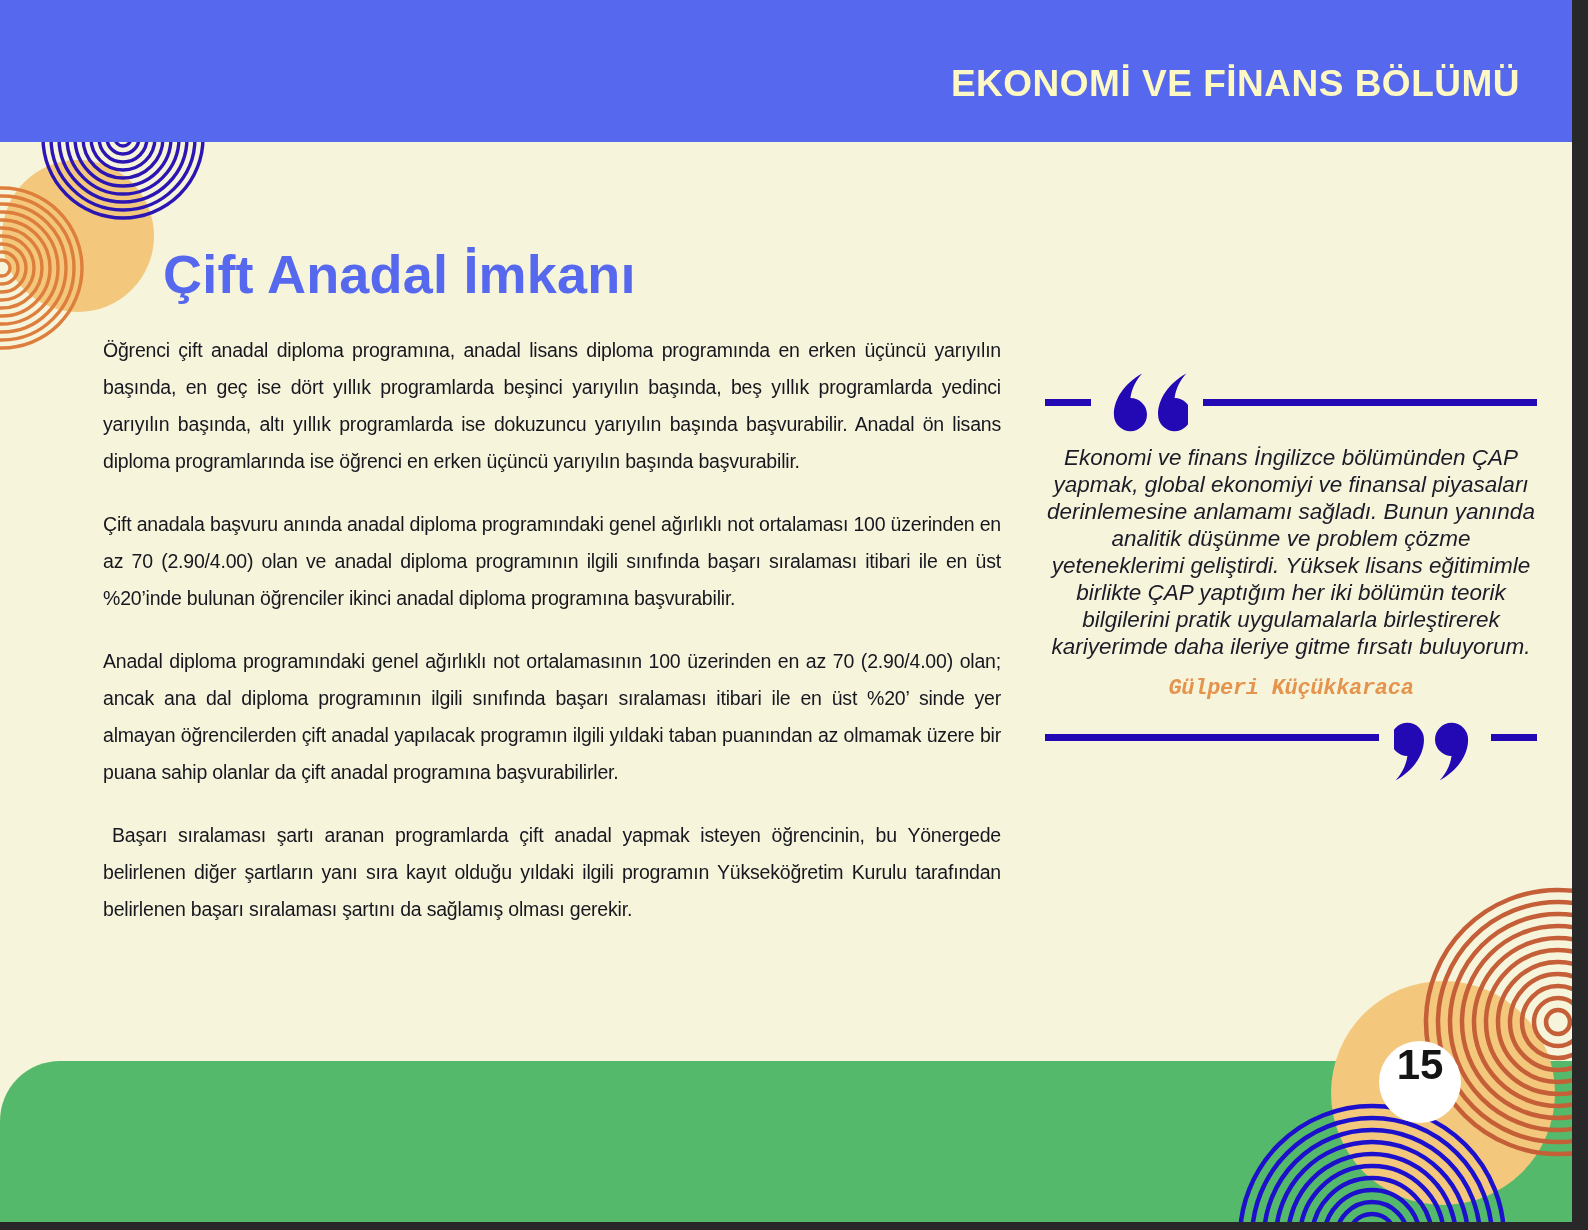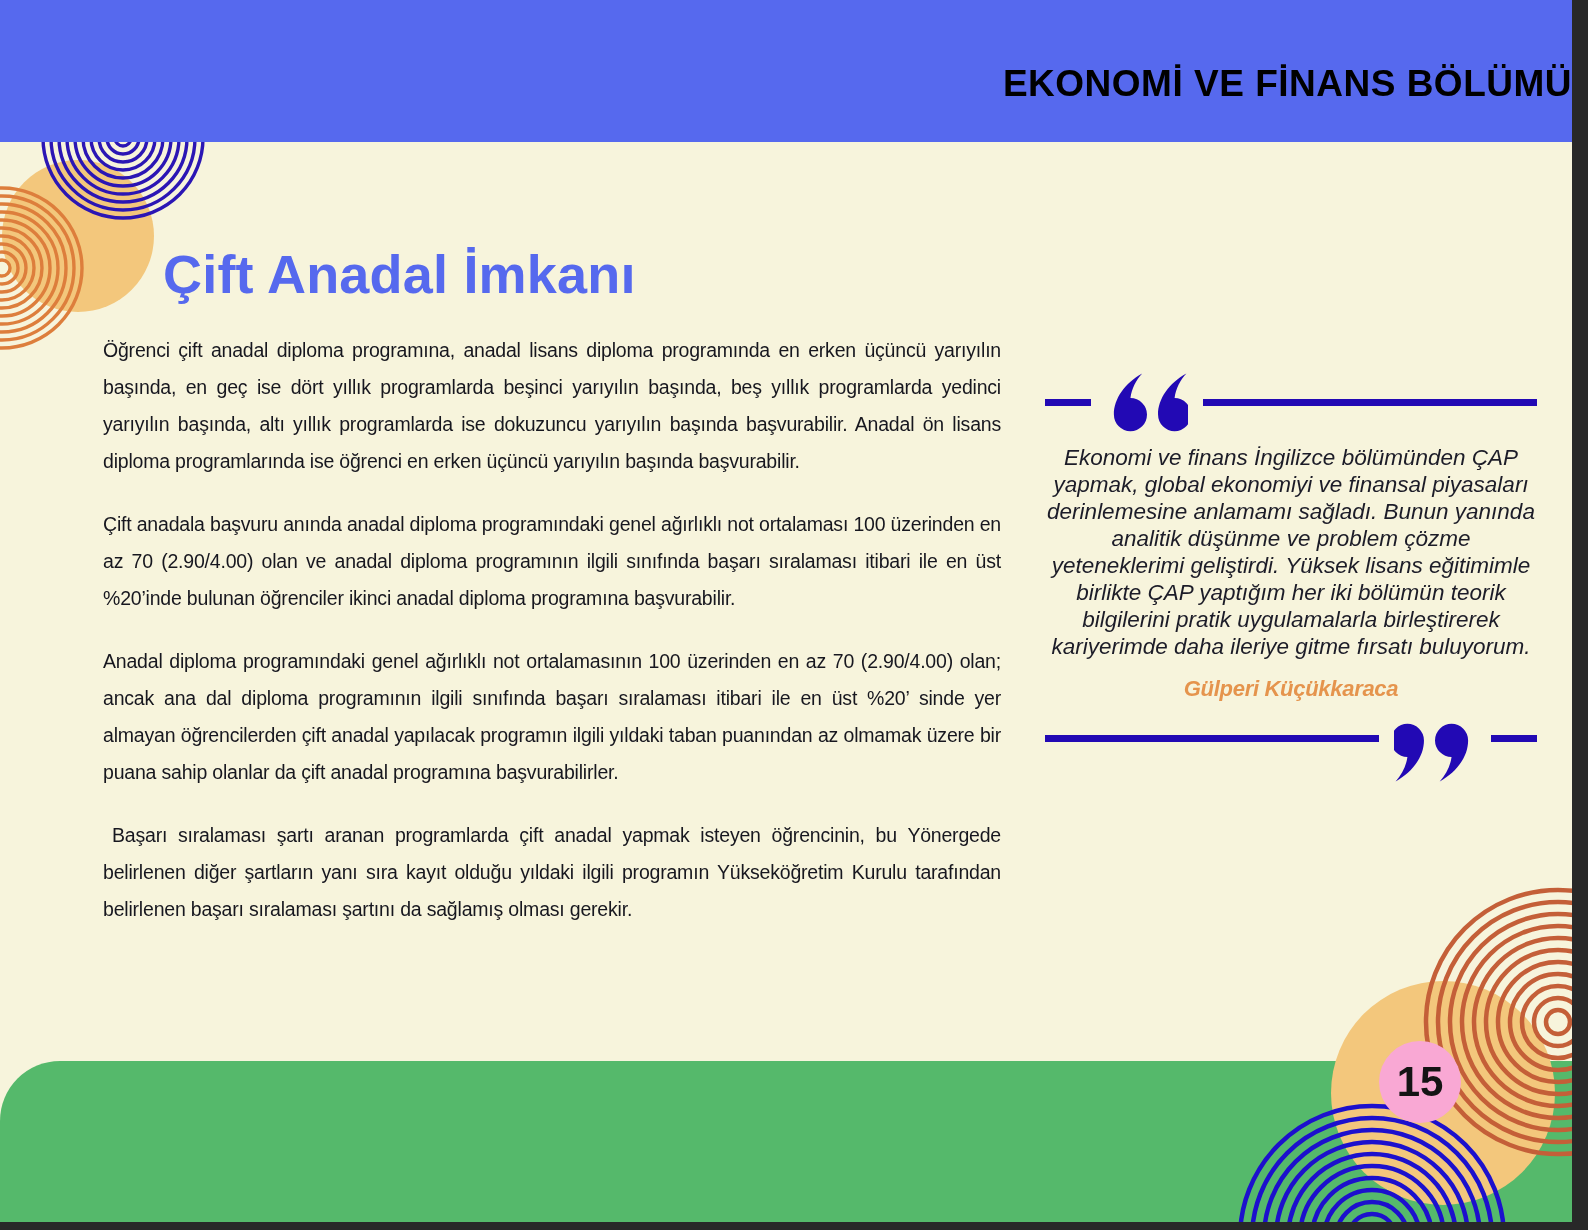--- a/index.html
+++ b/index.html
@@ -6,22 +6,22 @@
   .stage{
     position:relative;width:1588px;height:1230px;overflow:hidden;
     background:#f7f4dc;font-family:"Liberation Sans",sans-serif;
   }
   
   .topbar{
     position:absolute;left:0;top:0;width:1572px;height:142px;
     background:#5669ee;z-index:5;display:flex;align-items:center;justify-content:flex-end;
   }
   .topbar-title{
-    color:#000000;font-size:37px;font-weight:bold;letter-spacing:.5px;
-    padding-top:26px;
+    color:#fef9c3;font-size:37px;font-weight:bold;letter-spacing:.5px;
+    padding-right:52px;padding-top:26px;
   }
   
   .fp{position:absolute;pointer-events:none;}
   .fp circle{fill:none;}
   .fp-tl-blue{left:28px;top:50px;z-index:2;}
   .fp-tl-blue circle{stroke:#2b16b4;stroke-width:3.4;}
   .fp-tl-orange{left:-88px;top:178px;z-index:3;}
   .fp-tl-orange circle{stroke:#dd7e3c;stroke-width:3.4;}
   .circle{position:absolute;border-radius:50%;}
   .tl-circle{left:2px;top:160px;width:152px;height:152px;background:#f3c77c;z-index:1;}
@@ -29,21 +29,21 @@
     position:absolute;left:0;top:1061px;width:1572px;height:161px;
     background:#55b96b;border-radius:60px 0 0 0;z-index:1;
   }
   .br-circle{left:1331px;top:981px;width:224px;height:224px;background:#f3c77c;z-index:2;}
   .fp-br-rust{left:1418px;top:882px;z-index:3;}
   .fp-br-rust circle{stroke:#c45f38;stroke-width:4.5;}
   .fp-br-blue{left:1227px;top:1093px;z-index:3;}
   .fp-br-blue circle{stroke:#1c10cd;stroke-width:4.5;}
   .page-num-circle{
     position:absolute;left:1379px;top:1041px;width:82px;height:82px;border-radius:50%;
-    background:#f9a8d4;z-index:4;display:flex;align-items:center;justify-content:center;
+    background:#ffffff;z-index:4;display:flex;align-items:flex-start;justify-content:center;
   }
   .page-num{font-size:42px;font-weight:bold;color:#141414;}
   
   .page-title{
     position:absolute;left:163px;top:243px;margin:0;z-index:4;
     color:#5669ee;font-size:54px;font-weight:bold;letter-spacing:.2px;
   }
   .body-text{
     position:absolute;left:103px;top:332px;width:898px;z-index:4;
     color:#17171f;font-size:19.5px;line-height:37px;letter-spacing:-.2px;
@@ -60,21 +60,21 @@
   .q-glyph path{fill:#2209b4;}
   .q-close{margin-top:6px;}
   .q-close .q-glyph{transform:translateY(15px);}
   .q-text{
     margin:12px 0 0 0;text-align:center;font-style:italic;color:#1c1c28;
     font-size:22.5px;line-height:27px;
   }
   .q-author,.q-role{
     text-align:center;color:#e5944d;font-weight:bold;font-style:italic;letter-spacing:-.3px;
   }
-  .q-author{margin-top:16px;font-size:22px;}
+  .q-author{margin-top:16px;font-size:22px;font-family:Liberation Mono, monospace;}
   .q-role{margin-top:6px;font-size:21px;}
   
   .frame-right{position:absolute;right:0;top:0;width:16px;height:1230px;background:#282828;z-index:10;}
   .frame-bottom{position:absolute;left:0;top:1222px;width:1588px;height:8px;background:#282828;z-index:10;}
 </style>
 </head>
 <body>
 
 <div class="stage">
 

